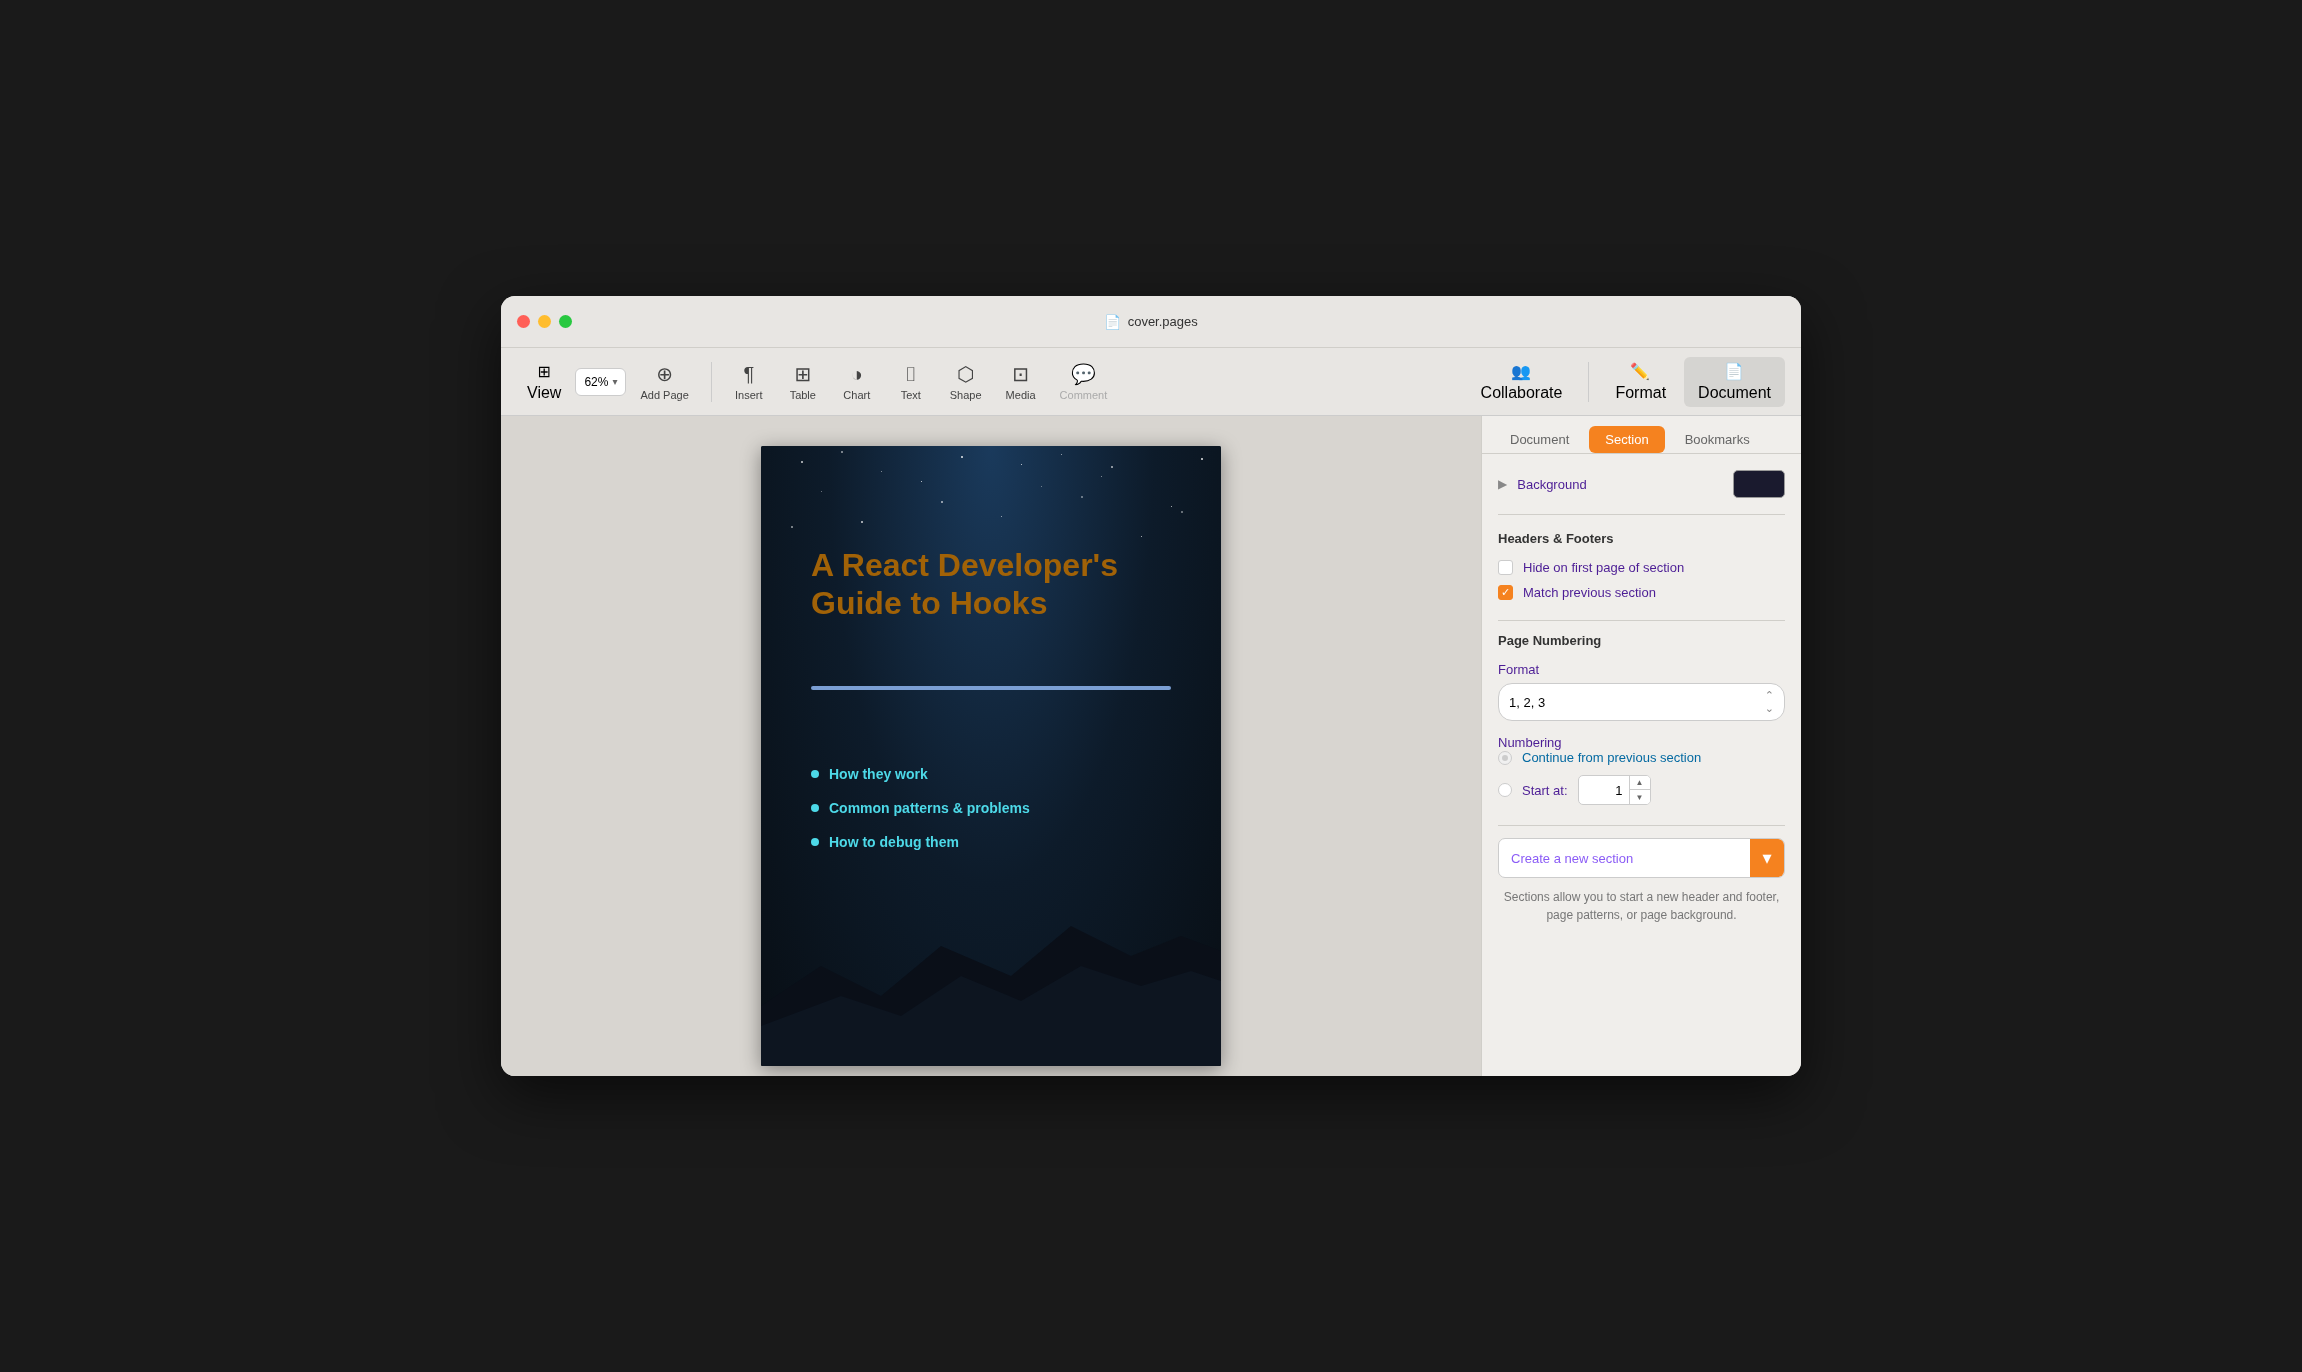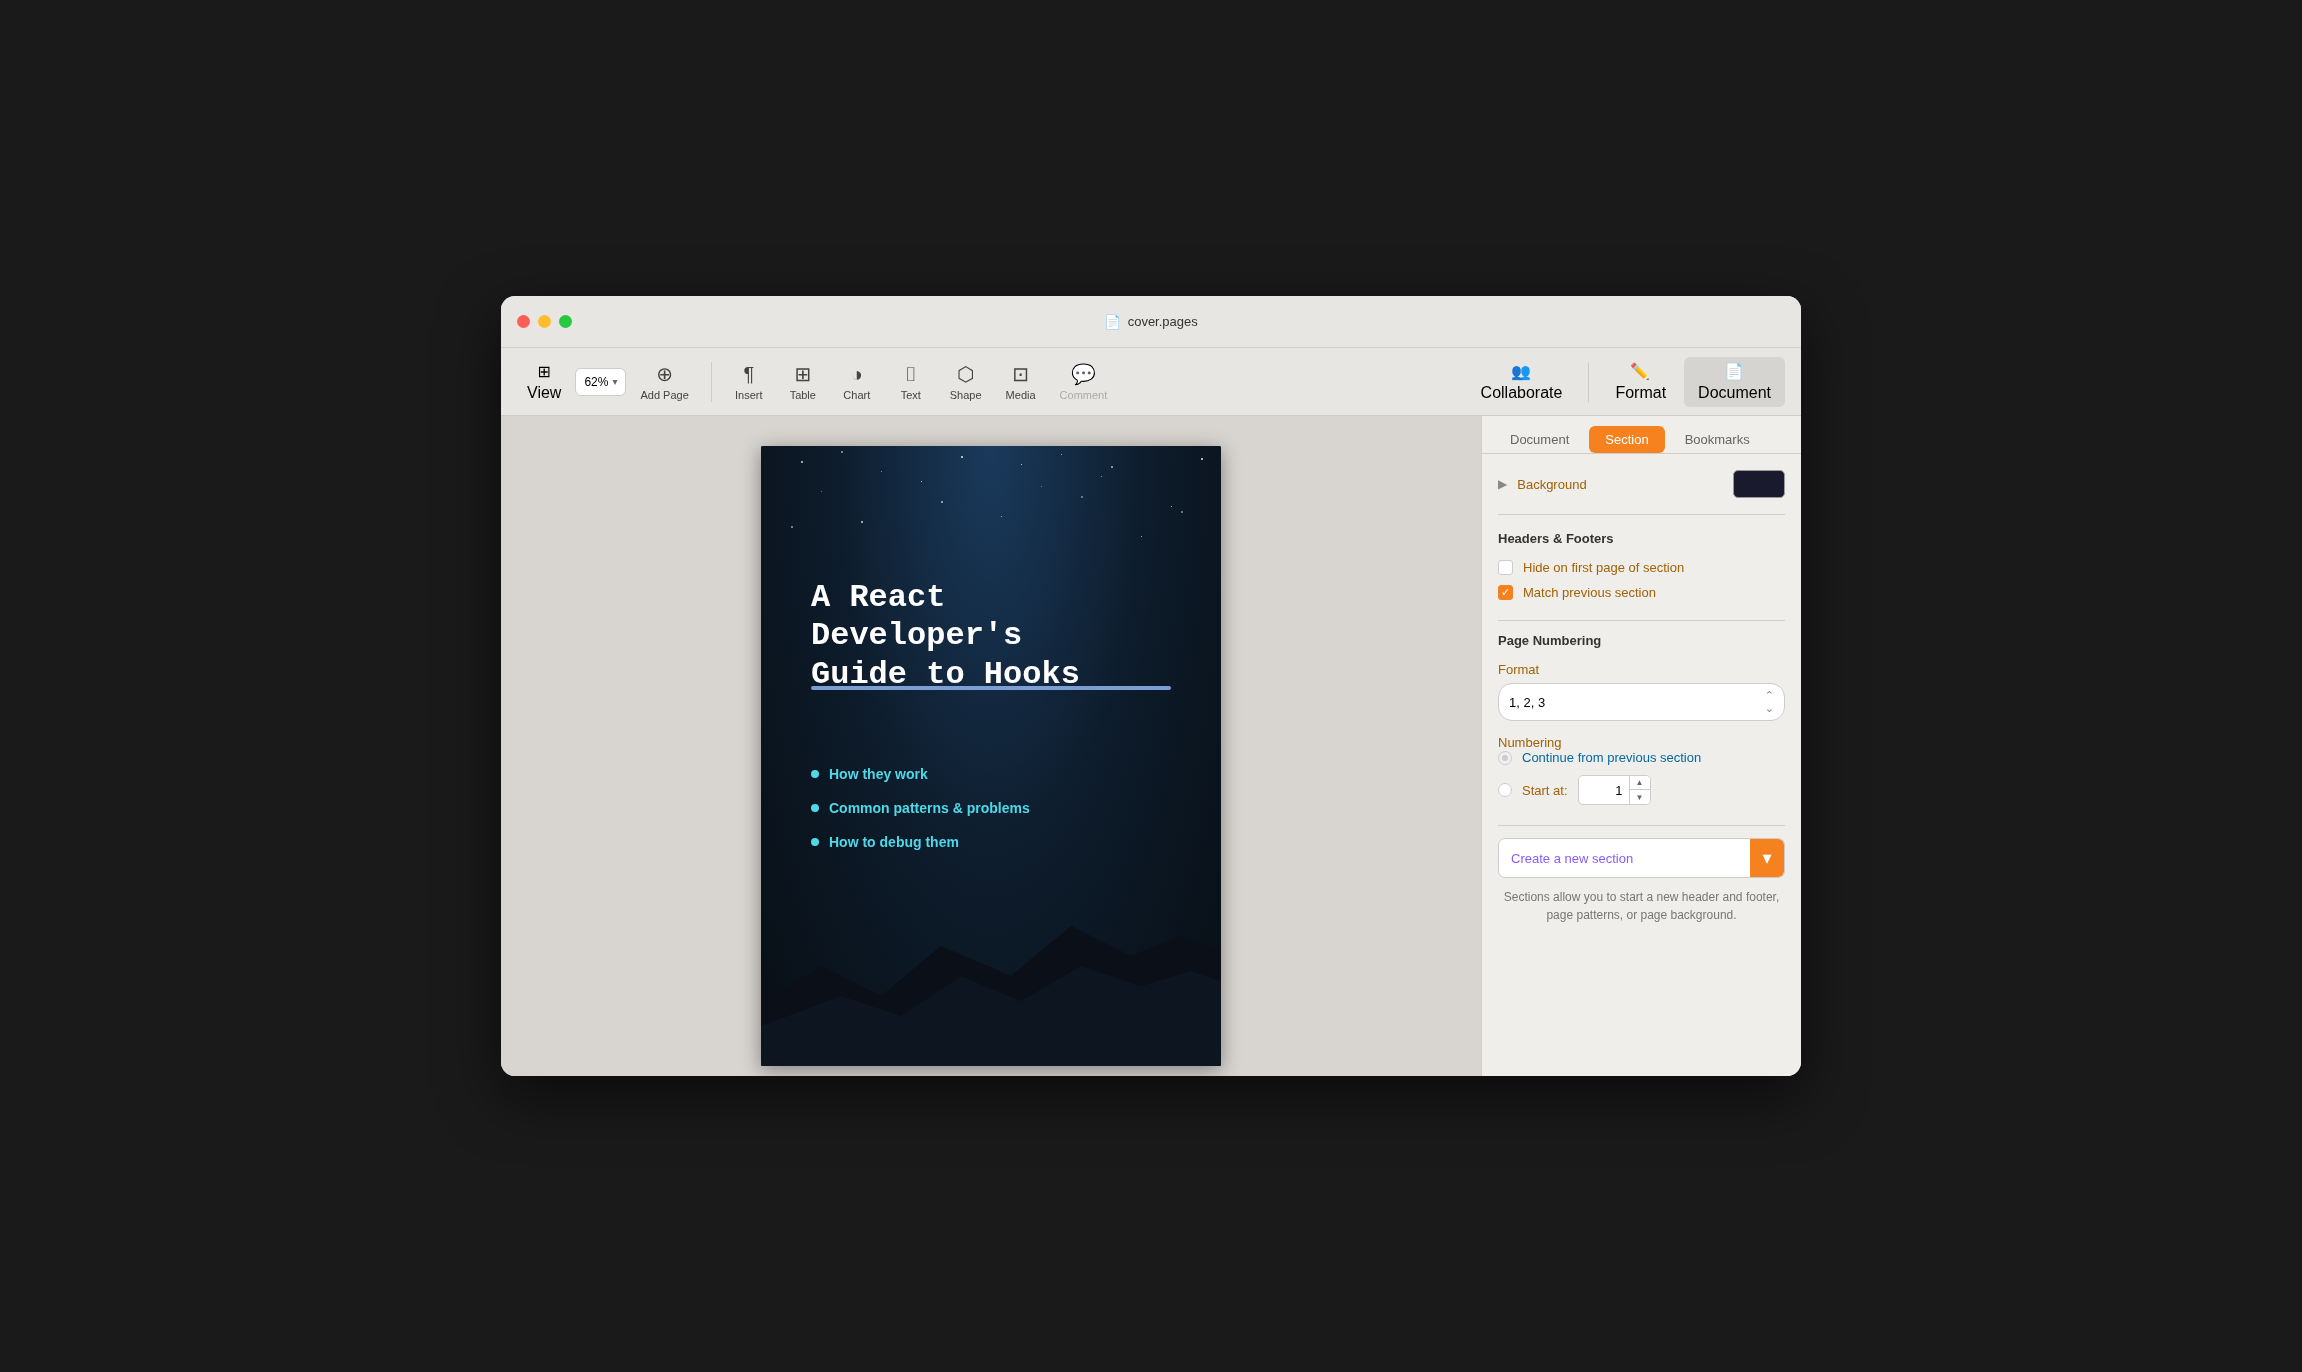--- a/index.html
+++ b/index.html
@@ -177,27 +177,26 @@
       background: white;
       border-radius: 50%;
       opacity: 0.6;
     }
     
     .page-title {
       position: absolute;
       top: 100px;
       left: 50px;
       right: 50px;
-      color: #ffffff;
+      color: #a16207;
       font-size: 32px;
       font-weight: 900;
-      font-family: Liberation Mono, monospace;
+      font-family: Liberation Sans, sans-serif;
       line-height: 1.2;
       text-transform: none;
-      margin-top: 33px;
     }
     .page-divider {
       position: absolute;
       top: 240px;
       left: 50px;
       right: 50px;
       height: 4px;
       background: #7b9fd4;
       border-radius: 2px;
     }
@@ -263,21 +262,21 @@
     .panel-content {
       padding: 16px;
       overflow-y: auto;
       flex: 1;
     }
     .panel-section {
       margin-bottom: 20px;
     }
     .panel-label {
       font-size: 13px;
-      color: #a16207;
+      color: #4c1d95;
     }
     .panel-heading {
       font-size: 13px;
       font-weight: 600;
       color: #333;
       margin-bottom: 14px;
     }
     .background-row {
       display: flex;
       align-items: center;

